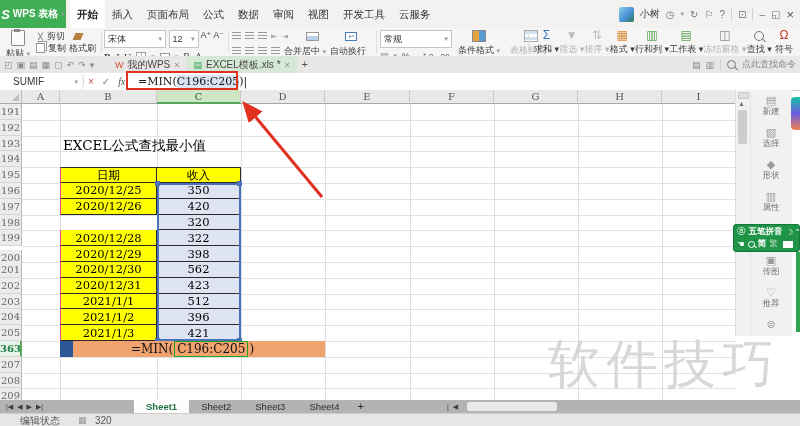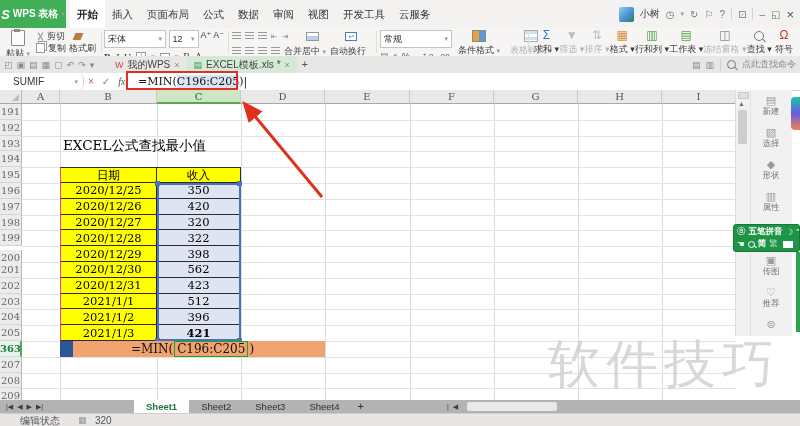--- a/index.html
+++ b/index.html
@@ -416,36 +416,35 @@
     <div class="g-rh" style="top: 282.6px;">208</div>
     <div class="g-hl" style="top: 298.4px;"></div>
     <div class="g-rh" style="top: 298.4px;">209</div>
     <div class="g-title" style="top: 46.6px;">EXCEL公式查找最小值</div>
     <div class="cell yellow bl bt" style="left: 60px; top: 77.2px; width: 97px; height: 15.8px;">日期</div>
     <div class="cell yellow bt" style="left: 157px; top: 77.2px; width: 84px; height: 15.8px;">收入</div>
     <div class="cell yellow bl" style="left: 60px; top: 93px; width: 97px; height: 15.8px;">2020/12/25</div>
     <div class="cell bluefill" style="left: 157px; top: 93px; width: 84px; height: 15.8px;">350</div>
     <div class="cell yellow bl" style="left: 60px; top: 108.8px; width: 97px; height: 15.8px;">2020/12/26</div>
     <div class="cell bluefill" style="left: 157px; top: 108.8px; width: 84px; height: 15.8px;">420</div>
-    <div class="cell yellow bl" style="left: 60px; top: 124.6px; width: 97px; height: 15.8px;">2020/12/27</div>
     <div class="cell bluefill" style="left: 157px; top: 124.6px; width: 84px; height: 15.8px;">320</div>
     <div class="cell yellow bl" style="left: 60px; top: 140.4px; width: 97px; height: 15.8px;">2020/12/28</div>
     <div class="cell bluefill" style="left: 157px; top: 140.4px; width: 84px; height: 15.8px;">322</div>
     <div class="cell yellow bl" style="left: 60px; top: 156.2px; width: 97px; height: 15.8px;">2020/12/29</div>
     <div class="cell bluefill" style="left: 157px; top: 156.2px; width: 84px; height: 15.8px;">398</div>
     <div class="cell yellow bl" style="left: 60px; top: 172px; width: 97px; height: 15.8px;">2020/12/30</div>
     <div class="cell bluefill" style="left: 157px; top: 172px; width: 84px; height: 15.8px;">562</div>
     <div class="cell yellow bl" style="left: 60px; top: 187.8px; width: 97px; height: 15.8px;">2020/12/31</div>
     <div class="cell bluefill" style="left: 157px; top: 187.8px; width: 84px; height: 15.8px;">423</div>
     <div class="cell yellow bl" style="left: 60px; top: 203.6px; width: 97px; height: 15.8px;">2021/1/1</div>
     <div class="cell bluefill" style="left: 157px; top: 203.6px; width: 84px; height: 15.8px;">512</div>
     <div class="cell yellow bl" style="left: 60px; top: 219.4px; width: 97px; height: 15.8px;">2021/1/2</div>
     <div class="cell bluefill" style="left: 157px; top: 219.4px; width: 84px; height: 15.8px;">396</div>
     <div class="cell yellow bl" style="left: 60px; top: 235.2px; width: 97px; height: 15.8px;">2021/1/3</div>
-    <div class="cell bluefill" style="left: 157px; top: 235.2px; width: 84px; height: 15.8px; font-weight: bold;">421</div>
+    <div class="cell bluefill" style="left: 157px; top: 235.2px; width: 84px; height: 15.8px;">421</div>
     <div class="sel-outline" style="left: 157px; top: 93px; width: 84px; height: 158px;"></div>
     <div class="sel-h" style="left: 155px; top: 91px;"></div>
     <div class="sel-h" style="left: 237px; top: 91px;"></div>
     <div class="sel-h" style="left: 155px; top: 248px;"></div>
     <div class="sel-h" style="left: 237px; top: 248px;"></div>
     <div class="g-orange" style="left: 60px; top: 251px; width: 265px; height: 15.8px;">
       <span>=MIN(</span>
       <span class="rangebox">C196:C205</span>
       <span>)</span>
     </div>

